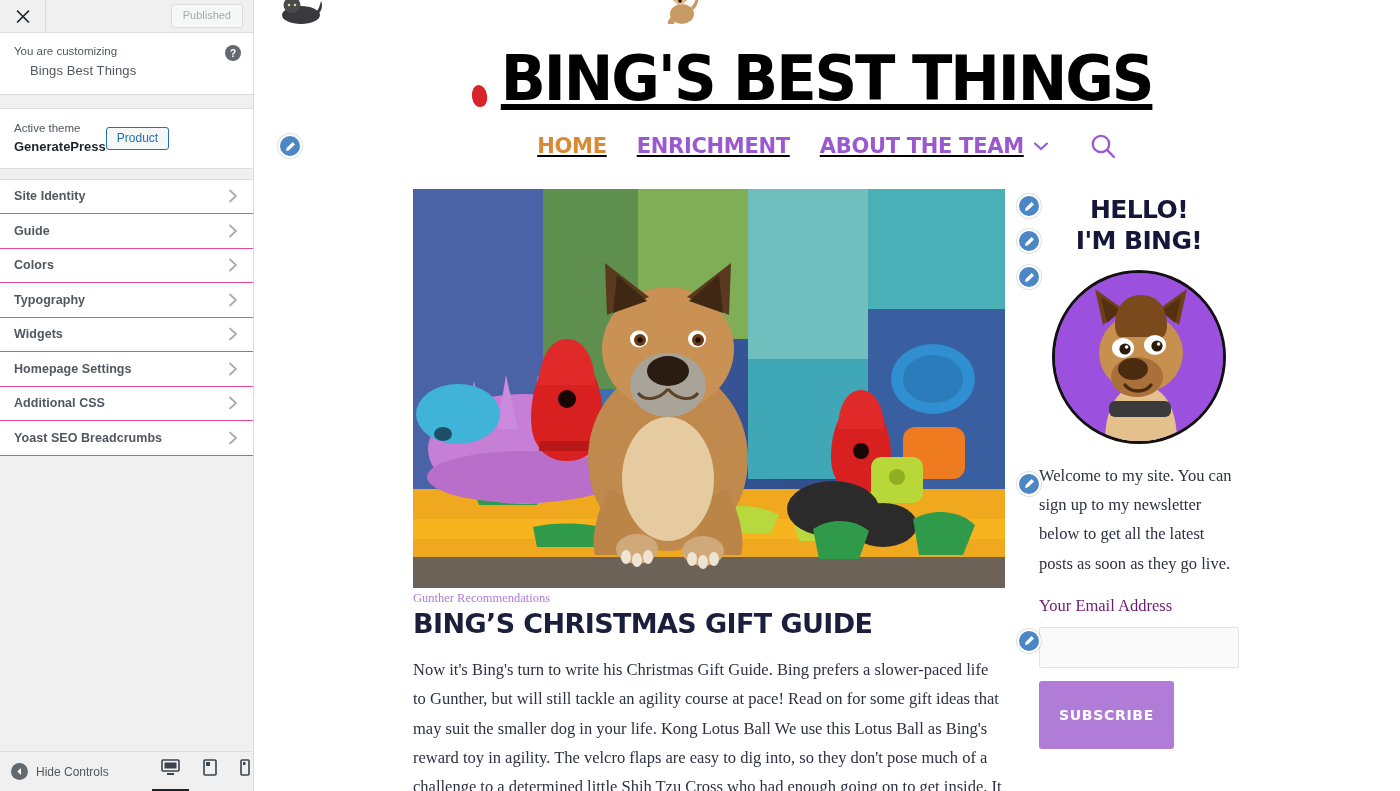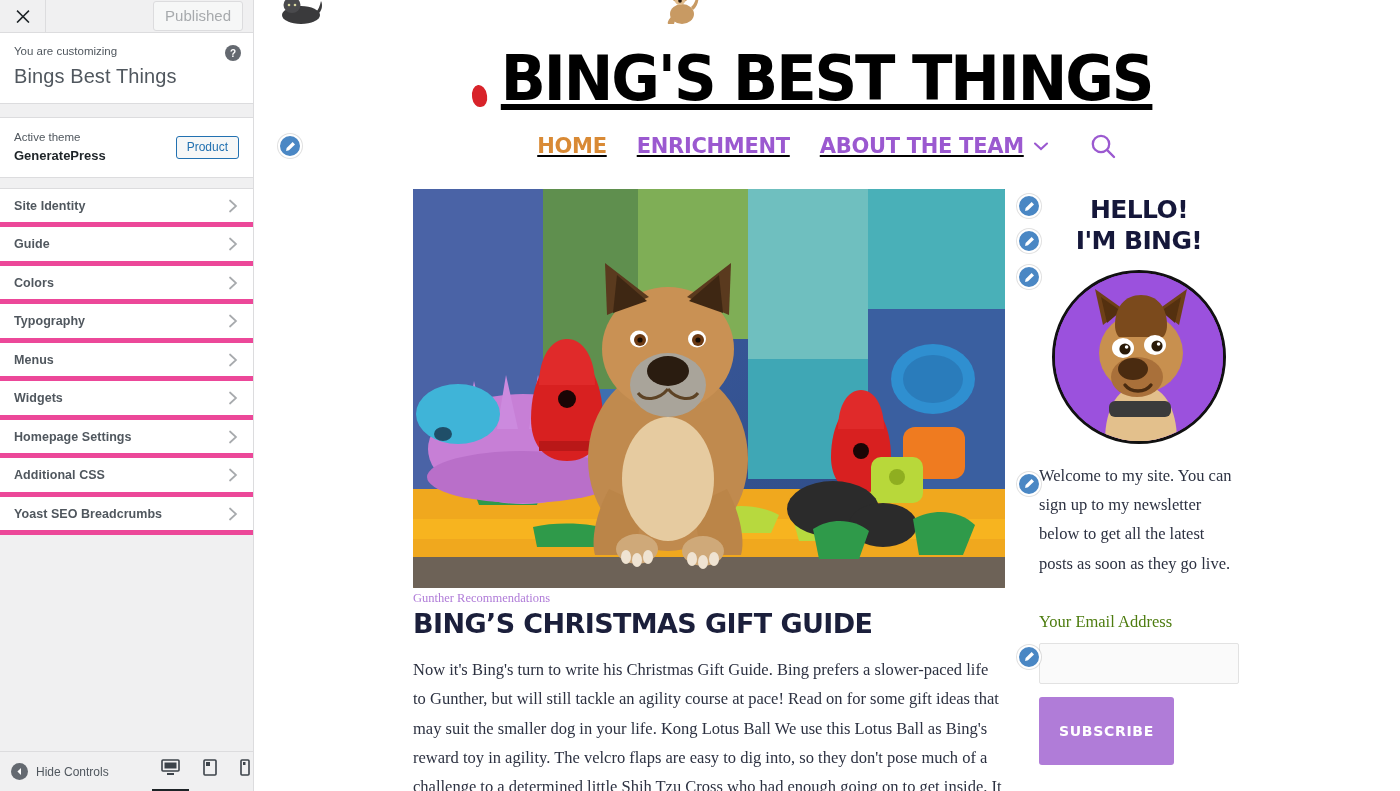--- a/index.html
+++ b/index.html
@@ -23,54 +23,54 @@
   }
   .cz-close{
     width:45px;display:flex;align-items:center;justify-content:center;
     border-right:1px solid #dcdcde;cursor:pointer;
   }
   .cz-close svg{display:block}
   .cz-topbar-spacer{flex:1}
   .cz-publish{
     align-self:center;margin-right:10px;
     background:#f6f7f7;border:1px solid #dcdcde;border-radius:3px;
-    color:#a7aaad;font-size:15px;padding:3px 11px 4px;
+    color:#a7aaad;font-size:11px;padding:3px 11px 4px;
     line-height:1.4;cursor:default;
   }
   .cz-info{
     background:#fff;border-bottom:1px solid #dcdcde;
     padding:10px 14px 14px;position:relative;
   }
   .cz-info-sub{font-size:11.5px;color:#50575e;line-height:1.5;}
   .cz-info-title{
-    font-size:20px;color:#50575e;font-weight:400;
-    margin-top:3px;line-height:1.3;letter-spacing:.1px;
+    font-size:13px;color:#50575e;font-weight:400;
+    margin-top:3px;line-height:1.3;letter-spacing:.1px;margin-left:16px;
   }
   .cz-help{
     position:absolute;right:12px;top:12px;
     width:16px;height:16px;border-radius:50%;
     background:#646970;color:#fff;font-size:10px;font-weight:700;
     display:flex;align-items:center;justify-content:center;cursor:pointer;
   }
   .cz-gap{height:13px;background:#f0f0f1;}
   .cz-theme{
     background:#fff;border-top:1px solid #dcdcde;border-bottom:1px solid #dcdcde;
-    padding:11px 14px;display:flex;align-items:center;justify-content:space-between;
+    padding:11px 14px;display:flex;align-items:center;
   }
   .cz-theme-txt{line-height:1.45}
   .cz-theme-label{font-size:11.5px;color:#50575e;}
   .cz-theme-name{font-size:13px;color:#1d2327;font-weight:700;margin-top:1px;}
   .cz-change{
     border:1px solid #2271b1;color:#2271b1;background:#f6f7f7;
     font-size:12px;border-radius:3px;padding:3px 10px 4px;cursor:pointer;
   }
   .cz-gap2{height:10px;background:#f0f0f1;}
   .cz-panels{background:#fff;border-top:1px solid #dcdcde;}
   .cz-item{
-    height:33.5px;border-bottom:5px solid #ec4899;
+    height:33.5px;border-bottom:1px solid #ec4899;
     display:flex;align-items:center;justify-content:space-between;
     padding:0 14px 0 14px;cursor:pointer;background:#fff;
   }
   .cz-item-label{font-size:12.5px;color:#50575e;font-weight:600;letter-spacing:.05px;}
   .cz-chev{color:#a7aaad;display:flex;align-items:center;}
   .cz-rest{flex:1;background:#f0f0f1;}
   .cz-bottom{
     height:39px;flex:0 0 39px;background:#f0f0f1;
     border-top:1px solid #dcdcde;
     display:flex;align-items:center;position:relative;
@@ -157,21 +157,21 @@
     width:168px;height:168px;border-radius:50%;
     background:#9b51dd;border:3px solid #111;
     margin:13px auto 0;position:relative;overflow:hidden;
   }
   .w-text{
     font-family:"Liberation Serif",serif;
     font-size:16.5px;color:#2c3141;line-height:1.78;margin:17px 0 0;
   }
   .w-label{
     font-family:"Liberation Serif",serif;
-    font-size:16.5px;color:#4d7c0f;margin:32px 0 0;line-height:1.4;
+    font-size:16.5px;color:#701a75;margin:16px 0 0;line-height:1.4;
   }
   .w-input{
     display:block;width:100%;height:41px;margin-top:10px;
     border:1px solid #e2e2e2;background:#fafafa;border-radius:2px;
     box-sizing:border-box;padding:0 9px;font-size:14px;
     font-family:"Liberation Sans",sans-serif;color:#2c3141;
   }
   .w-btn{
     margin-top:13px;border:0;border-radius:3px;cursor:pointer;
     background:#b07cd8;color:#fff;font-weight:700;font-size:14px;
@@ -241,28 +241,20 @@
         <div class="cz-item">
           <span class="cz-item-label">Colors</span>
           <span class="cz-chev">
             <svg width="11" height="14" viewBox="0 0 11 14">
               <path d="M2 1.5 8 7l-6 5.5" fill="none" stroke="#a7aaad" stroke-width="1.7" stroke-linecap="round"></path>
             </svg>
           </span>
         </div>
         <div class="cz-item">
           <span class="cz-item-label">Typography</span>
-          <span class="cz-chev">
-            <svg width="11" height="14" viewBox="0 0 11 14">
-              <path d="M2 1.5 8 7l-6 5.5" fill="none" stroke="#a7aaad" stroke-width="1.7" stroke-linecap="round"></path>
-            </svg>
-          </span>
-        </div>
-        <div class="cz-item">
-          <span class="cz-item-label">Menus</span>
           <span class="cz-chev">
             <svg width="11" height="14" viewBox="0 0 11 14">
               <path d="M2 1.5 8 7l-6 5.5" fill="none" stroke="#a7aaad" stroke-width="1.7" stroke-linecap="round"></path>
             </svg>
           </span>
         </div>
         <div class="cz-item">
           <span class="cz-item-label">Widgets</span>
           <span class="cz-chev">
             <svg width="11" height="14" viewBox="0 0 11 14">

